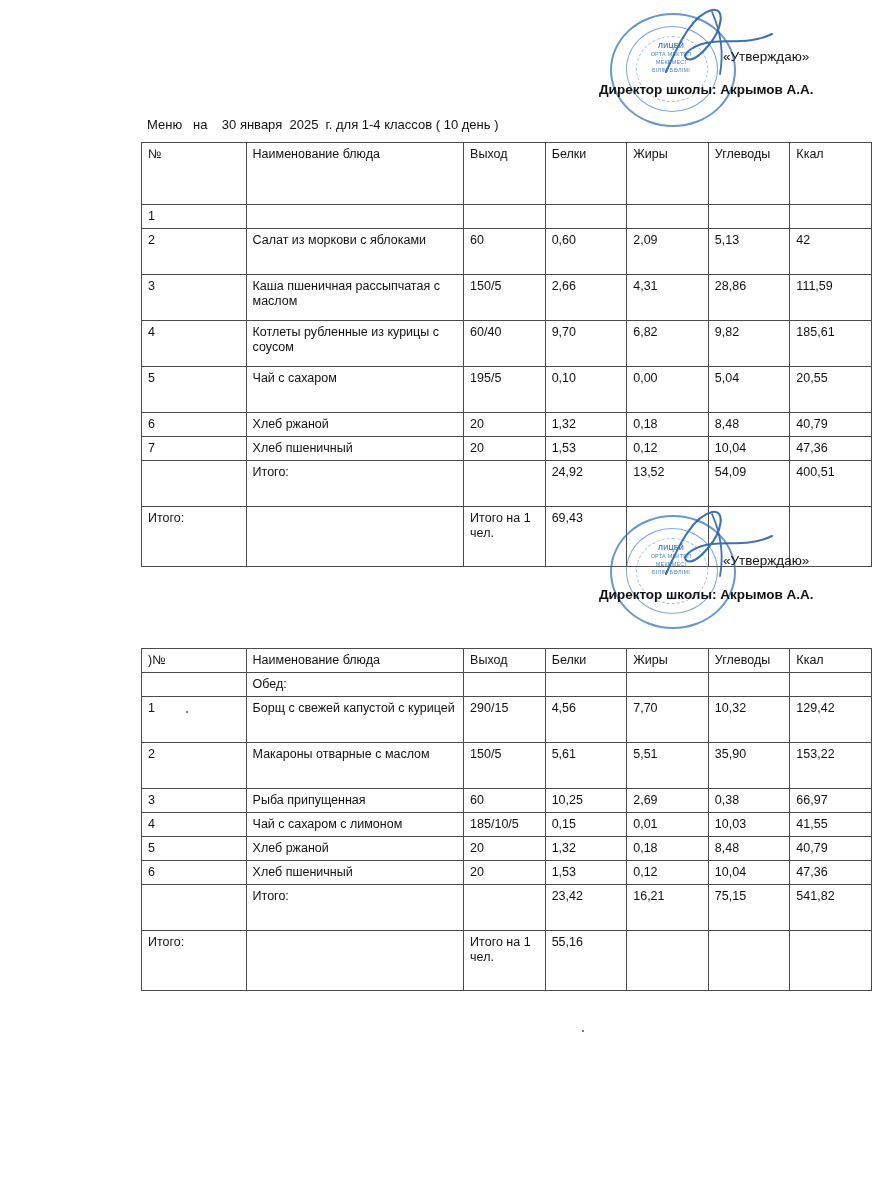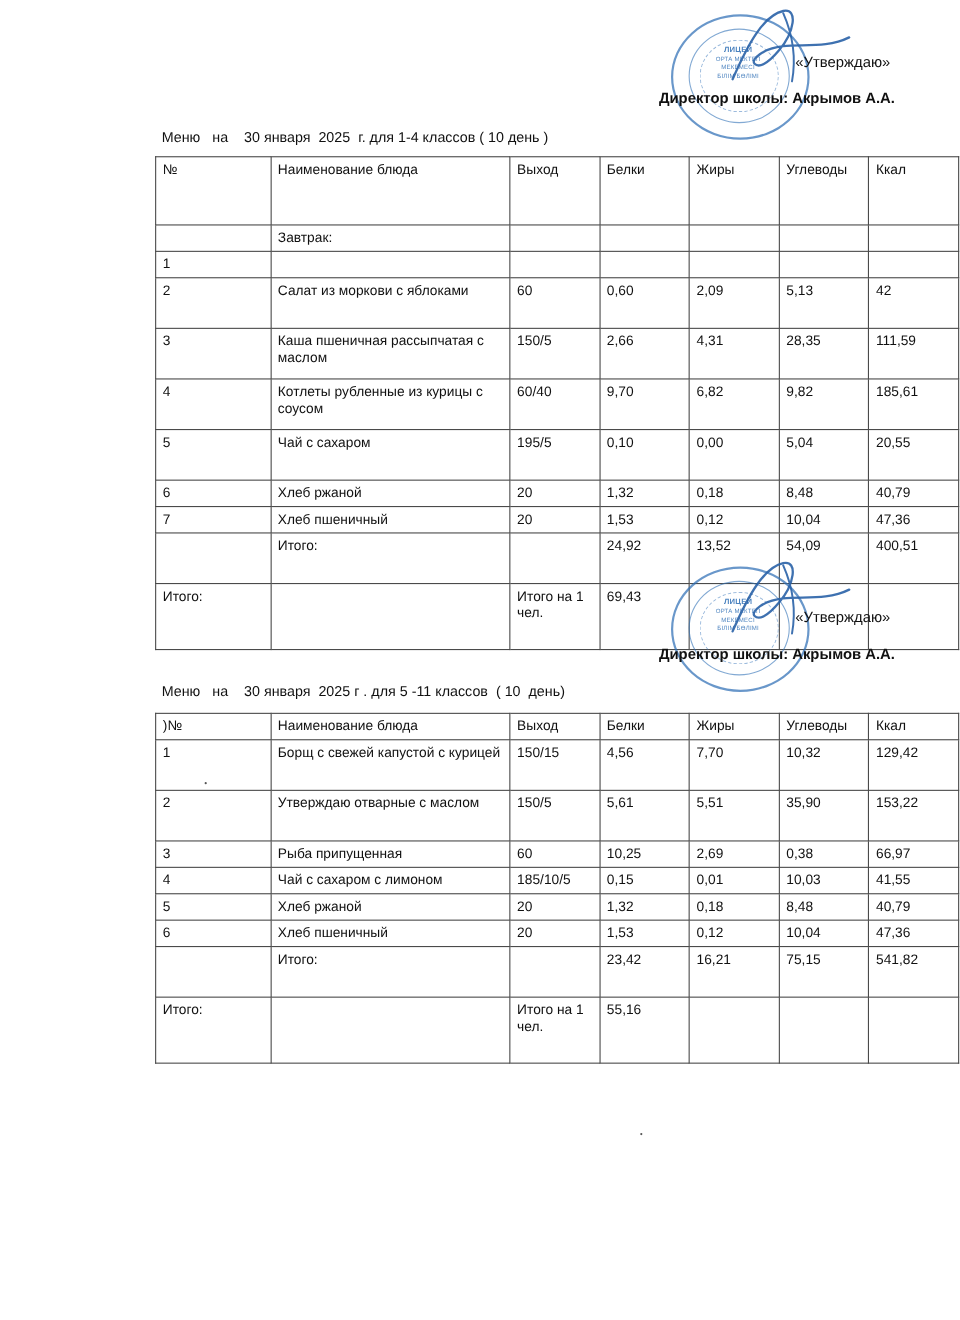--- a/index.html
+++ b/index.html
@@ -174,29 +174,20 @@
         <th>Наименование блюда</th>
         <th>Выход</th>
         <th>Белки</th>
         <th>Жиры</th>
         <th>Углеводы</th>
         <th>Ккал</th>
       </tr>
     </thead>
     <tbody>
       <tr>
-        <td></td>
-        <td>Завтрак:</td>
-        <td></td>
-        <td></td>
-        <td></td>
-        <td></td>
-        <td></td>
-      </tr>
-      <tr>
         <td>1</td>
         <td></td>
         <td></td>
         <td></td>
         <td></td>
         <td></td>
         <td></td>
       </tr>
       <tr class="tall">
         <td>2</td>
@@ -206,21 +197,21 @@
         <td>2,09</td>
         <td>5,13</td>
         <td>42</td>
       </tr>
       <tr class="tall">
         <td>3</td>
         <td>Каша  пшеничная рассыпчатая с маслом</td>
         <td>150/5</td>
         <td>2,66</td>
         <td>4,31</td>
-        <td>28,35</td>
+        <td>28,86</td>
         <td>111,59</td>
       </tr>
       <tr class="tall">
         <td>4</td>
         <td>Котлеты рубленные из курицы с соусом</td>
         <td>60/40</td>
         <td>9,70</td>
         <td>6,82</td>
         <td>9,82</td>
         <td>185,61</td>
@@ -284,21 +275,20 @@
       <span>БІЛІМ БӨЛІМІ</span>
     </div>
     <svg class="sig" width="130" height="90" viewBox="0 0 130 90">
       <path d="M6 72 C 20 40, 34 14, 52 10 C 66 7, 62 30, 48 46 C 38 58, 30 62, 26 58 C 22 54, 34 44, 52 42 C 70 40, 92 44, 112 34" fill="none" stroke="#2a62a8" stroke-width="2.1" stroke-linecap="round"></path>
       <path d="M52 12 C 60 30, 64 52, 60 74" fill="none" stroke="#2a62a8" stroke-width="1.8" stroke-linecap="round"></path>
     </svg>
   </div>
 
   <div class="approve" style="left:723px; top:553px;">«Утверждаю»</div>
   <div class="director" style="left:599px; top:587px;">Директор школы: Акрымов А.А.</div>
-  <div class="menu-line" style="left:147px; top:621px;">Меню   на    30 января  2025 г . для 5 -11 классов  ( 10  день)</div>
 
   <div class="dot-mark" style="left:186px; top:711px;"></div>
   <div class="dot-mark" style="left:582px; top:1030px;"></div>
 
   <table class="menu" style="left:141px; top:648px; width:731px;">
     <colgroup>
       <col class="c-num">
         <col class="c-name">
         <col class="c-out">
       <col class="c-val">
@@ -311,32 +301,41 @@
         <th>)№</th>
         <th>Наименование блюда</th>
         <th>Выход</th>
         <th>Белки</th>
         <th>Жиры</th>
         <th>Углеводы</th>
         <th>Ккал</th>
       </tr>
     </thead>
     <tbody>
+      <tr>
+        <td></td>
+        <td>Обед:</td>
+        <td></td>
+        <td></td>
+        <td></td>
+        <td></td>
+        <td></td>
+      </tr>
       <tr class="tall">
         <td>1</td>
         <td>Борщ с свежей капустой с курицей</td>
-        <td>150/15</td>
+        <td>290/15</td>
         <td>4,56</td>
         <td>7,70</td>
         <td>10,32</td>
         <td>129,42</td>
       </tr>
       <tr class="tall">
         <td>2</td>
-        <td>Утверждаю отварные с маслом</td>
+        <td>Макароны отварные с маслом</td>
         <td>150/5</td>
         <td>5,61</td>
         <td>5,51</td>
         <td>35,90</td>
         <td>153,22</td>
       </tr>
       <tr>
         <td>3</td>
         <td>Рыба припущенная</td>
         <td>60</td>

